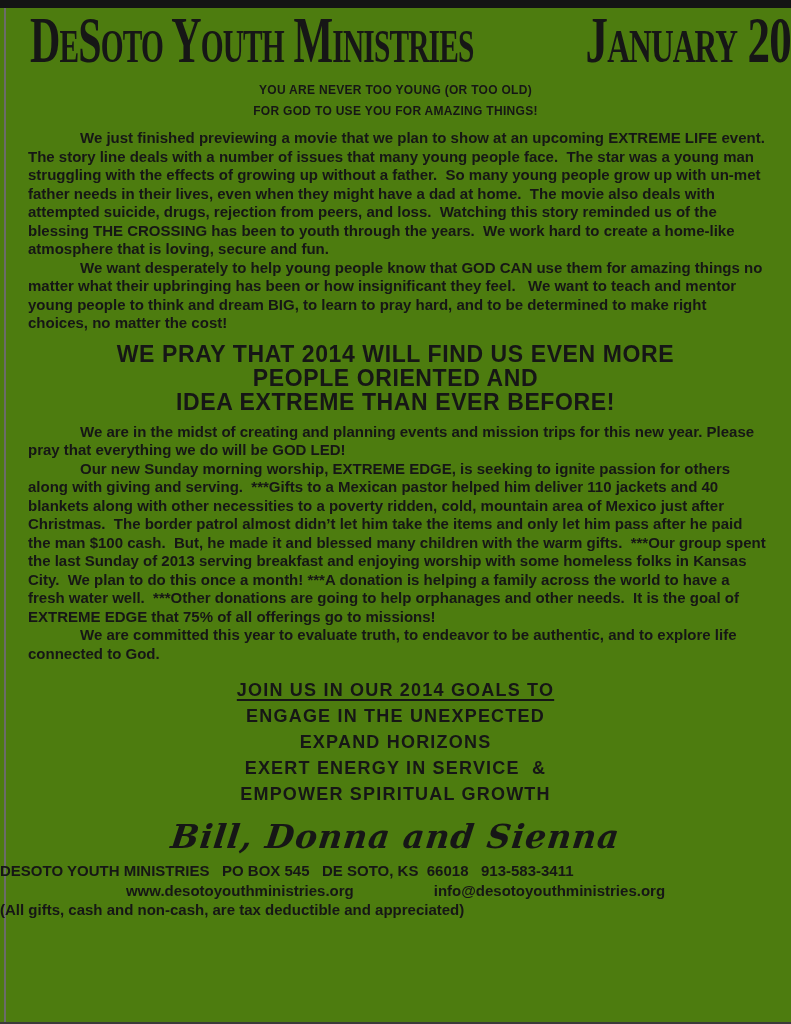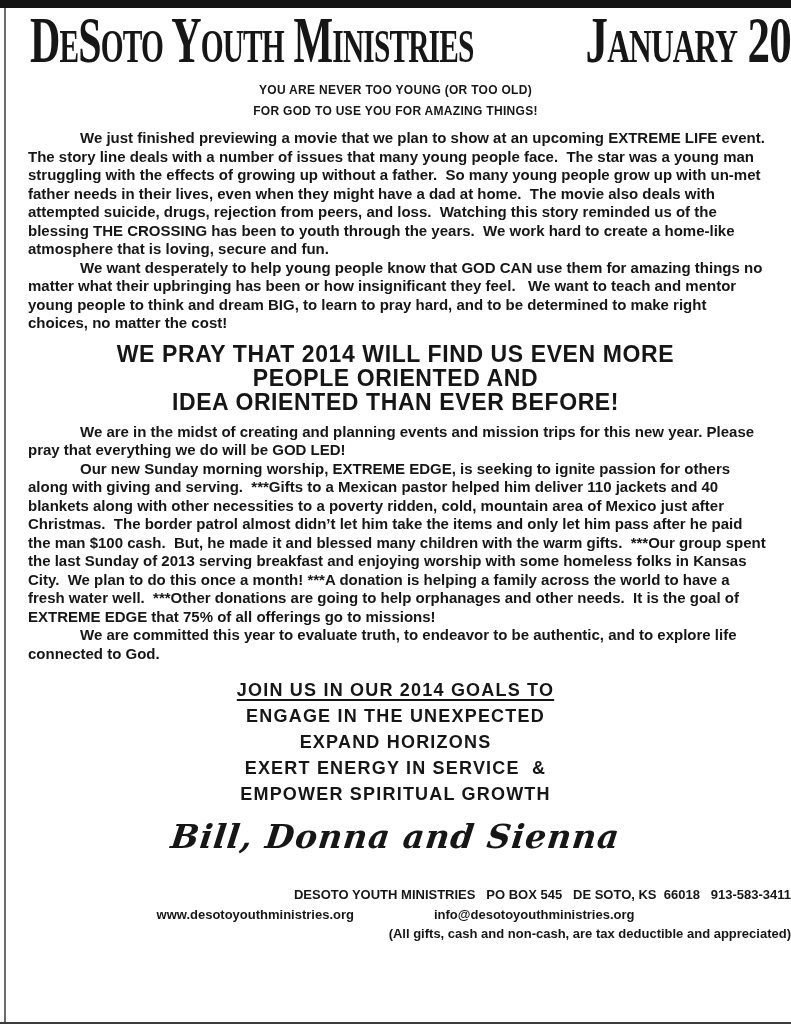--- a/index.html
+++ b/index.html
@@ -4,21 +4,21 @@
 <style>
   html,body { margin:0; padding:0; }
   body {
     width:791px; height:1024px;
     background:#e9e9e9;
     font-family:"Liberation Sans", sans-serif;
   }
   .page {
     position:relative;
     width:791px; height:1024px;
-    background:#ffffff;
+    background:#4d7c0f;
     color:#161616;
     overflow:hidden;
   }
   
   .scan-top-bar   { position:absolute; top:0; left:0; width:791px; height:8px; background:#141414; }
   .scan-left-line { position:absolute; top:8px; left:4px; width:2px; height:1016px; background:#6b6b6b; }
   .scan-bottom-line { position:absolute; bottom:0; left:0; width:791px; height:2px; background:#3b3b3b; }
 
   .content { position:absolute; top:8px; left:0; width:791px; }
 
@@ -99,24 +99,24 @@
 
   .footnote {
     margin:10px 23px 0 28px;
     font-weight:bold;
     font-size:16px;
     line-height:20px;
     white-space:pre-wrap;
   }
 
   .footer {
-    margin-top:28px;
-    text-align:right;
+    margin-top:4px;
+    text-align:left;
     font-weight:bold;
-    font-size:13px;
+    font-size:15px;
     line-height:19.5px;
   }
   .footer .footer-line1 { white-space:pre-wrap; }
   .footer .footer-line2 { display:flex; justify-content:center; gap:80px; }
 </style>
 </head>
 <body>
 
 <div class="page">
 
@@ -137,21 +137,21 @@
     </div>
 
     <div class="body-copy">
       <p>We just finished previewing a movie that we plan to show at an upcoming EXTREME LIFE event.  The story line deals with a number of issues that many young people face.  The star was a young man struggling with the effects of growing up without a father.  So many young people grow up with un-met father needs in their lives, even when they might have a dad at home.  The movie also deals with attempted suicide, drugs, rejection from peers, and loss.  Watching this story reminded us of the blessing THE CROSSING has been to youth through the years.  We work hard to create a home-like atmosphere that is loving, secure and fun.</p>
       <p>We want desperately to help young people know that GOD CAN use them for amazing things no matter what their upbringing has been or how insignificant they feel.   We want to teach and mentor young people to think and dream BIG, to learn to pray hard, and to be determined to make right choices, no matter the cost!</p>
     </div>
 
     <div class="heading-pray">
       <div>WE PRAY THAT 2014 WILL FIND US EVEN MORE</div>
       <div>PEOPLE ORIENTED AND</div>
-      <div>IDEA ORIENTED THAN EVER BEFORE!</div>
+      <div>IDEA EXTREME THAN EVER BEFORE!</div>
     </div>
 
     <div class="body-copy">
       <p>We are in the midst of creating and planning events and mission trips for this new year. Please pray that everything we do will be GOD LED!</p>
       <p>Our new Sunday morning worship, EXTREME EDGE, is seeking to ignite passion for others along with giving and serving.  ***Gifts to a Mexican pastor helped him deliver 110 jackets and 40 blankets along with other necessities to a poverty ridden, cold, mountain area of Mexico just after Christmas.  The border patrol almost didn’t let him take the items and only let him pass after he paid the man $100 cash.  But, he made it and blessed many children with the warm gifts.  ***Our group spent the last Sunday of 2013 serving breakfast and enjoying worship with some homeless folks in Kansas City.  We plan to do this once a month! ***A donation is helping a family across the world to have a fresh water well.  ***Other donations are going to help orphanages and other needs.  It is the goal of EXTREME EDGE that 75% of all offerings go to missions!</p>
       <p>We are committed this year to evaluate truth, to endeavor to be authentic, and to explore life connected to God.</p>
     </div>
 
     <div class="goals">
       <div class="goals-title">JOIN US IN OUR 2014 GOALS TO</div>

